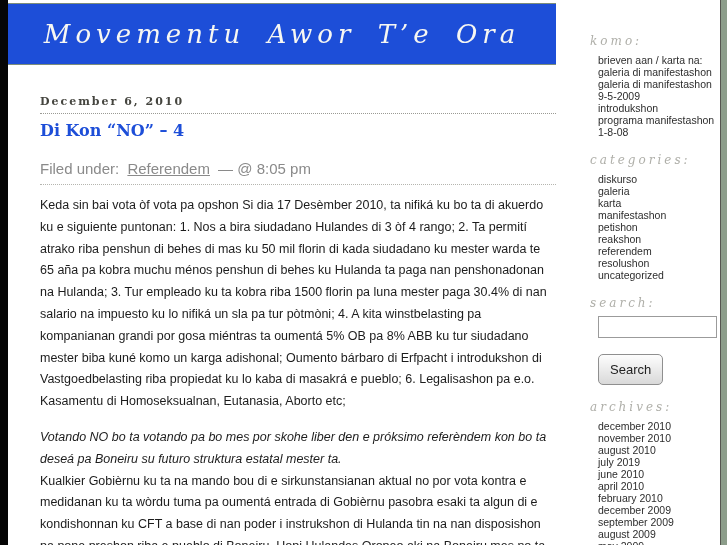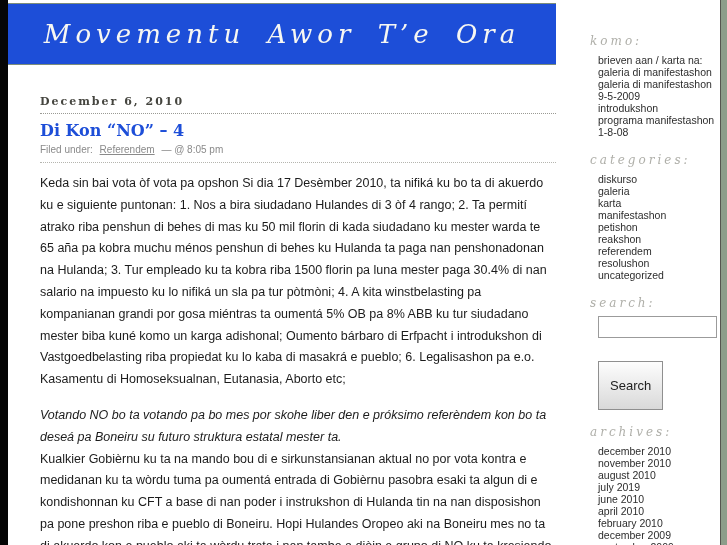--- a/index.html
+++ b/index.html
@@ -28,21 +28,21 @@
   .post-date {
     font-family: "DejaVu Serif", serif; font-size: 11px; font-weight: bold;
     color: #45453f; letter-spacing: 2px;
     padding-bottom: 5px; border-bottom: 1px dotted #9a9a94;
   }
   .post-title {
     font-family: "DejaVu Serif", serif; font-size: 16px; font-weight: bold;
     color: #1d4ed8; margin-top: 7px; cursor: pointer;
   }
   .post-meta {
-    font-size: 10px; color: #8a8a8a; margin-top: 4px;
+    font-size: 15px; color: #8a8a8a; margin-top: 20px;
     padding-bottom: 7px; border-bottom: 1px dotted #b5b5af;
   }
   .post-meta .cat-link { text-decoration: underline; cursor: pointer; margin: 0 4px; }
   .post-meta .filed-label { margin-right: 0; }
   .post-body { margin-top: 10px; font-size: 12.5px; line-height: 21.8px; color: #1c1c1c; }
   .post-body p { margin: 0; }
   .post-body p.gap { margin-top: 14px; font-style: italic; }
 
   .sidebar { position: absolute; left: 590px; top: 34px; width: 128px; }
   .side-section { margin: 0; }
@@ -56,23 +56,23 @@
   }
   .side-list li { white-space: pre-line; cursor: pointer; }
   .gap-top { margin-top: 15px; }
 
   .search-widget { margin-top: 6px; padding-left: 8px; }
   .search-input {
     width: 111px; height: 18px; border: 1px solid #9b9b9b; background: #ffffff;
     font-size: 11px; padding: 1px 3px;
   }
   .search-button {
-    display: inline-block; margin-top: 23px;
+    display: inline-block; margin-top: 16px;
     font-family: "Liberation Sans", sans-serif; font-size: 13px; color: #222;
-    padding: 16px 11px; border: 1px solid #8f8f8f; border-radius: 0;
+    padding: 7px 11px; border: 1px solid #8f8f8f; border-radius: 5px;
     background: linear-gradient(#fdfdfd, #d9d9d9); cursor: pointer;
   }
 </style>
 </head>
 <body>
 
 <div class="page">
   <div class="left-bar"></div>
   <div class="right-bar"></div>
 

